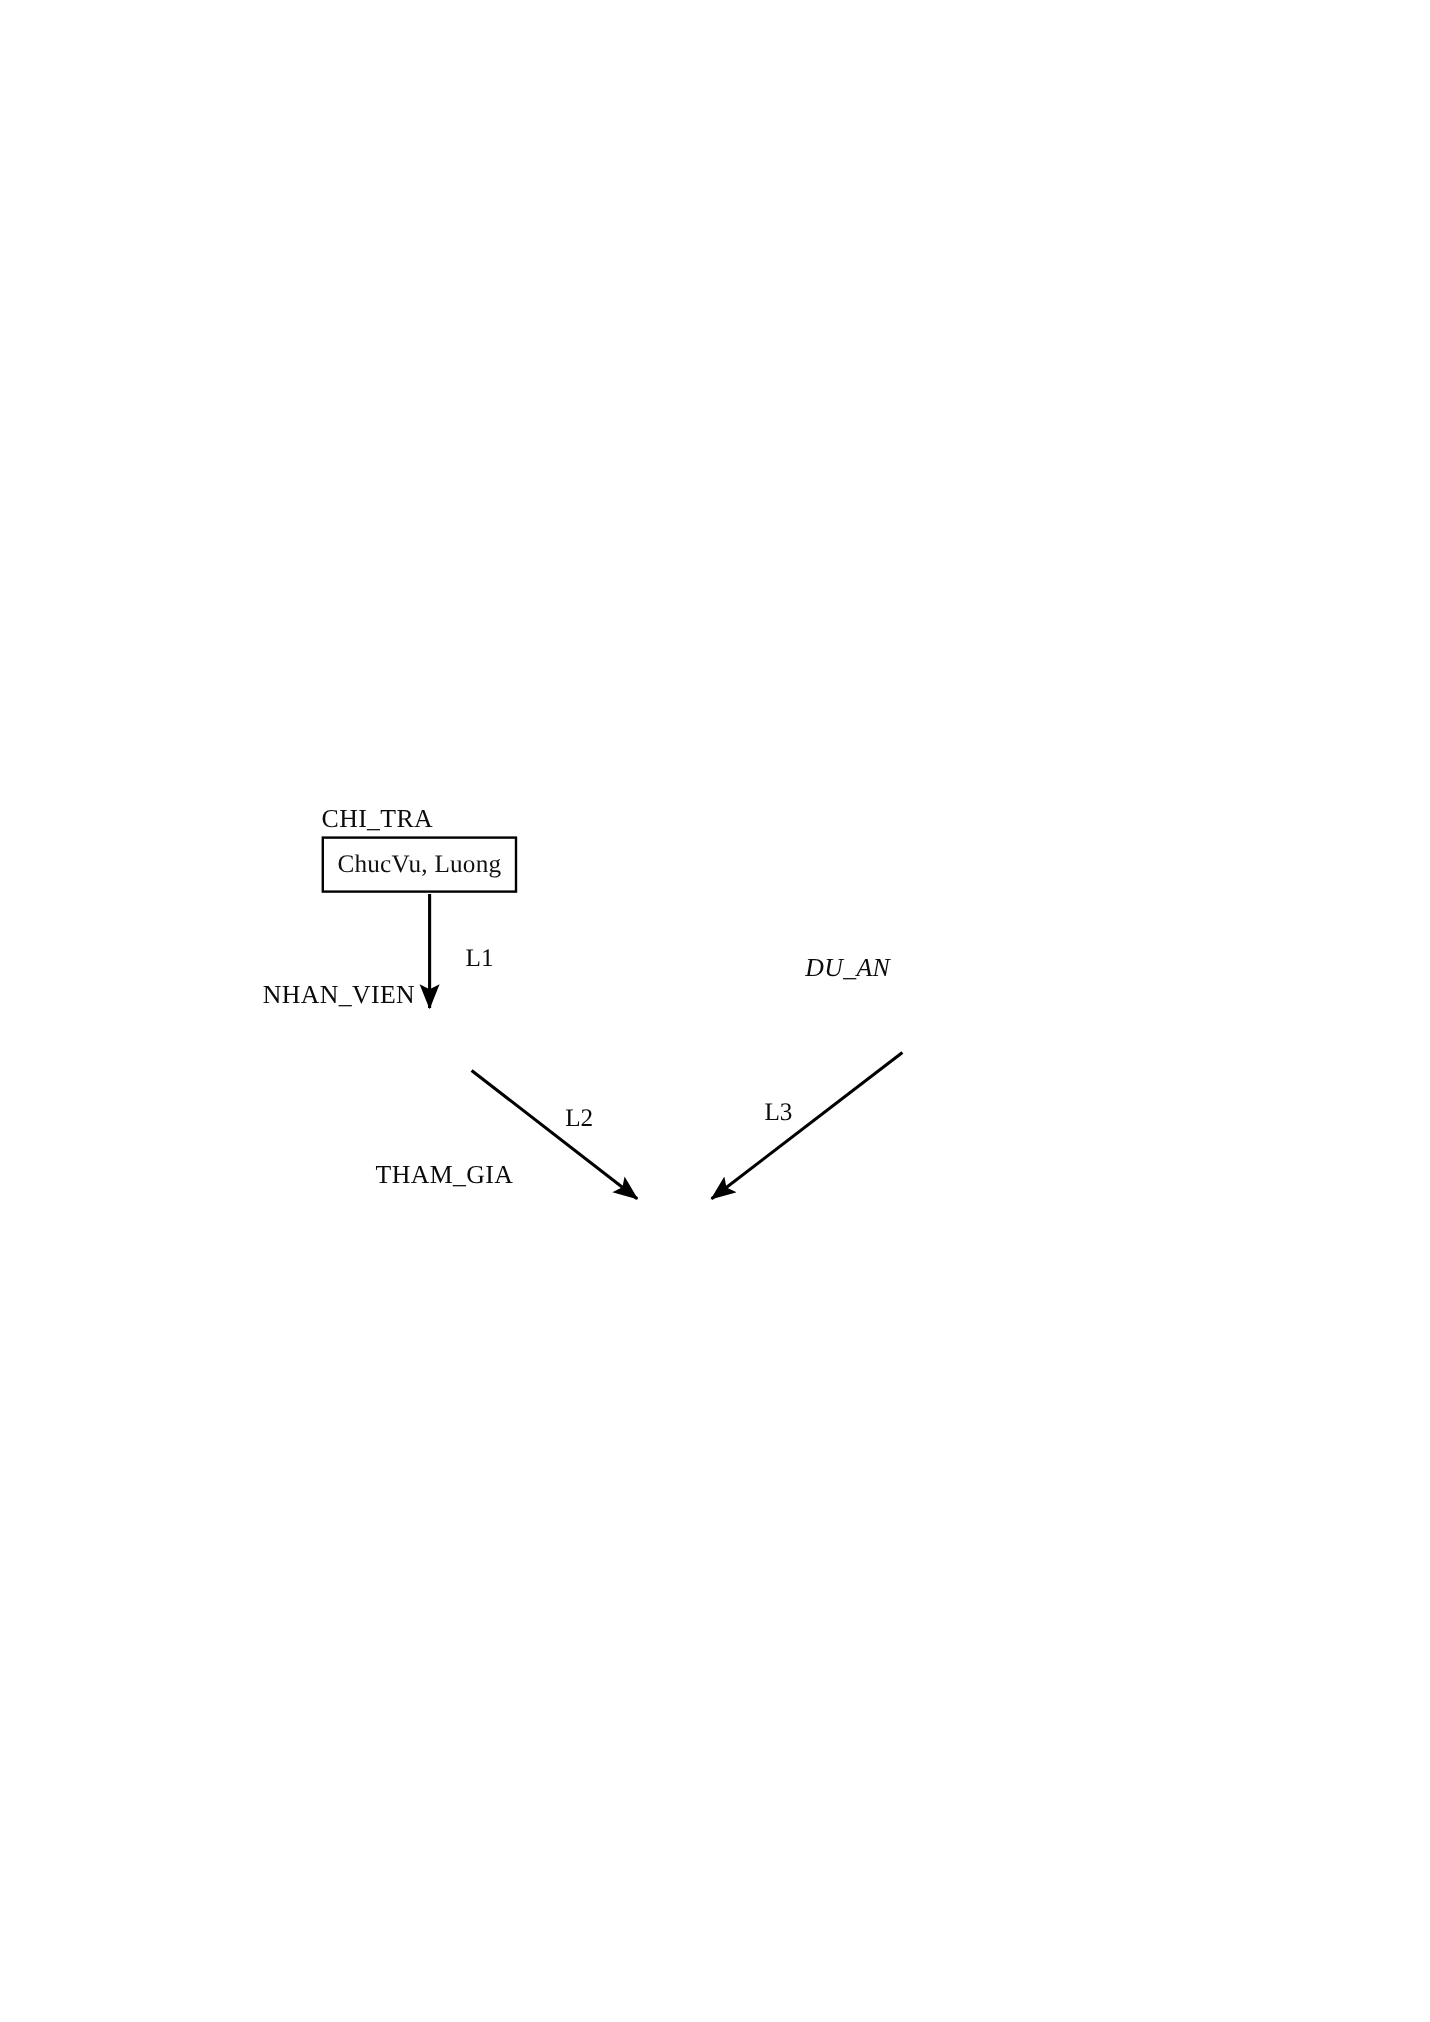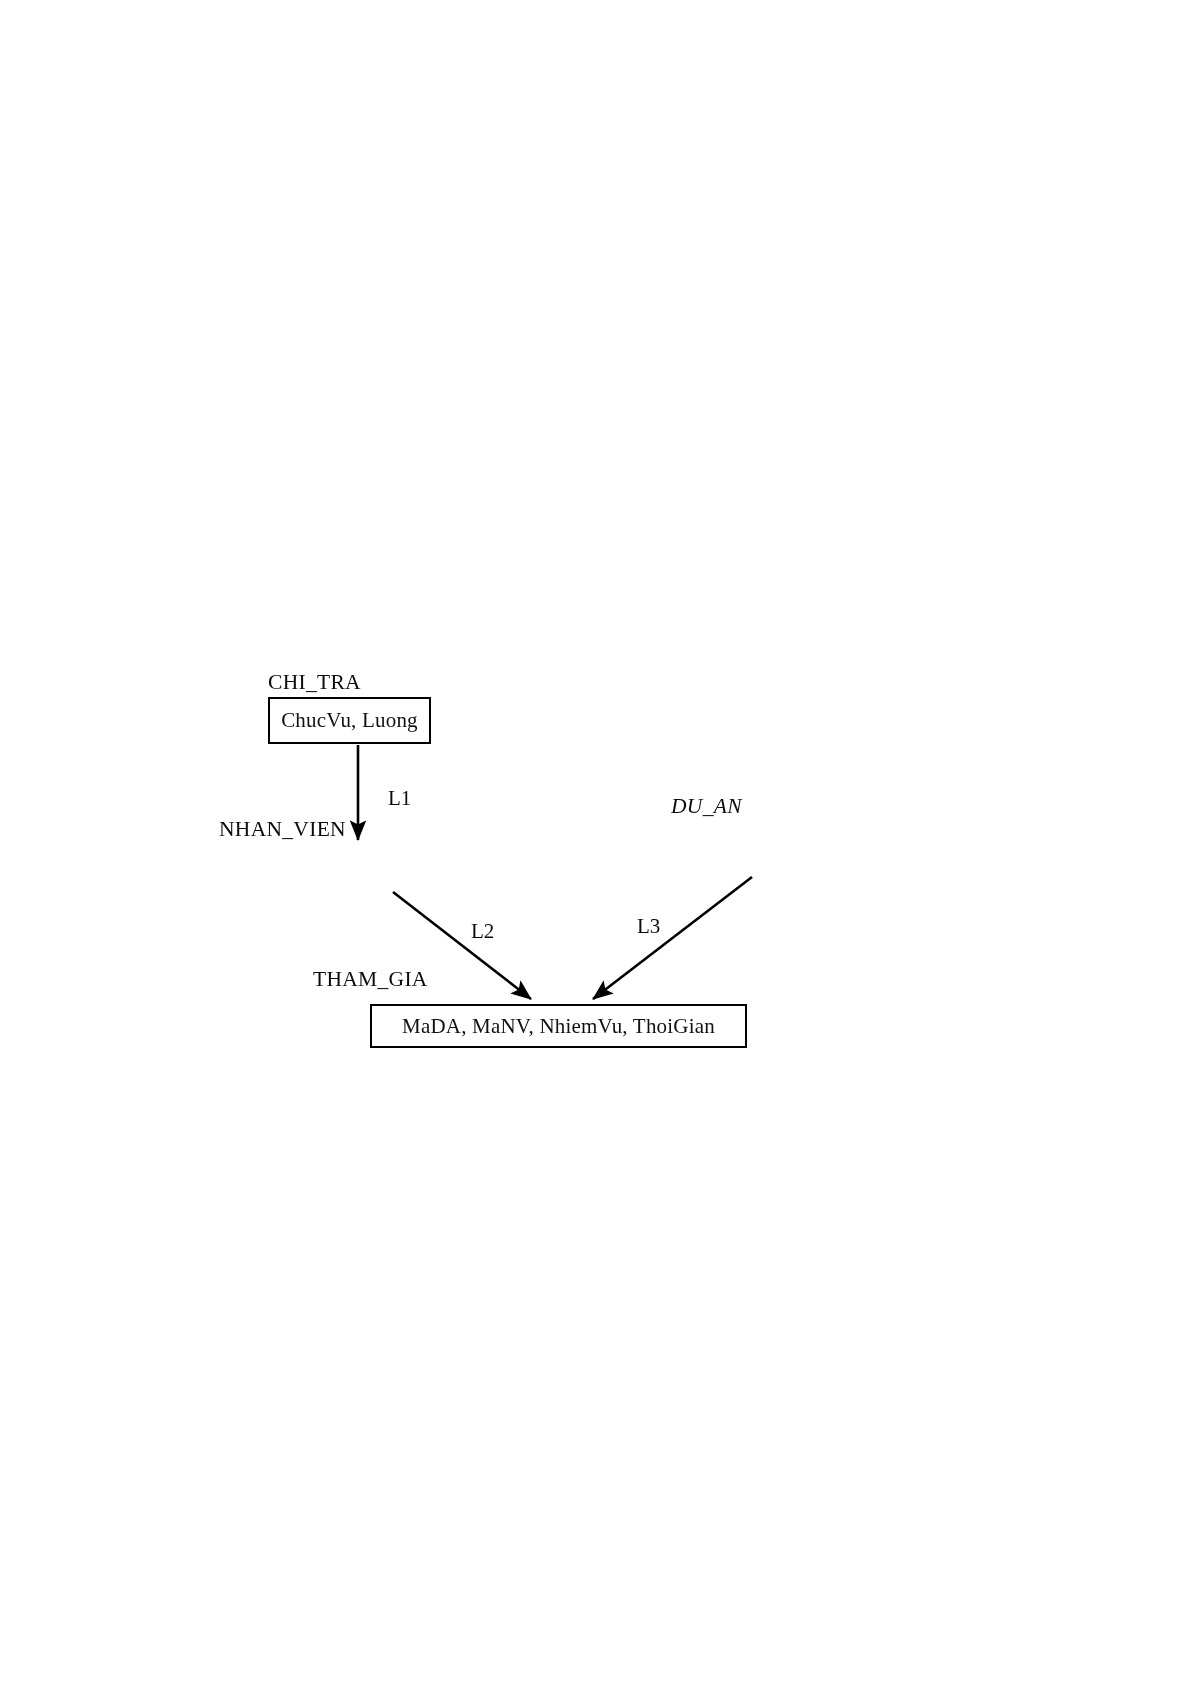--- a/index.html
+++ b/index.html
@@ -108,21 +108,18 @@
   <div class="entity-label" id="label-chi-tra">CHI_TRA</div>
   <div class="entity-box" id="box-chi-tra">
     <span class="entity-attrs">ChucVu, Luong</span>
   </div>
 
   <div class="entity-label" id="label-nhan-vien">NHAN_VIEN</div>
 
   <div class="entity-label" id="label-du-an">DU_AN</div>
 
   <div class="entity-label" id="label-tham-gia">THAM_GIA</div>
-  <div class="entity-box" id="box-tham-gia">
-    <span class="entity-attrs">MaDA, MaNV, NhiemVu, ThoiGian</span>
-  </div>
 
   <div class="edge-label" id="label-l1">L1</div>
   <div class="edge-label" id="label-l2">L2</div>
   <div class="edge-label" id="label-l3">L3</div>
 
 </div>
 
 </body></html>

